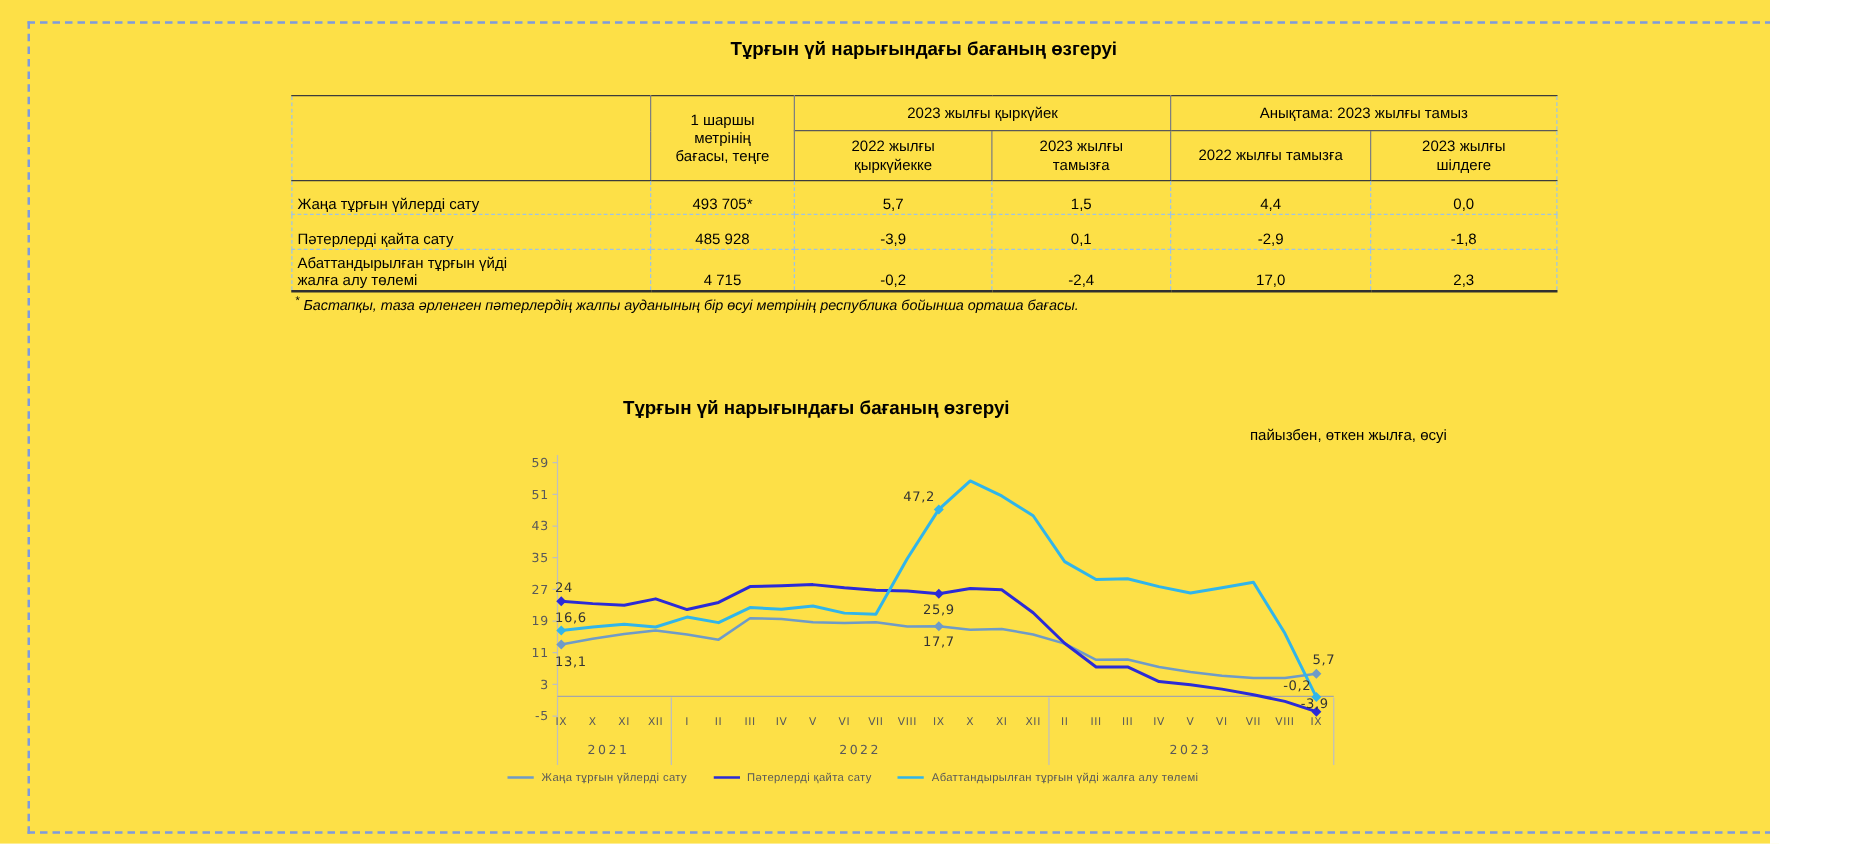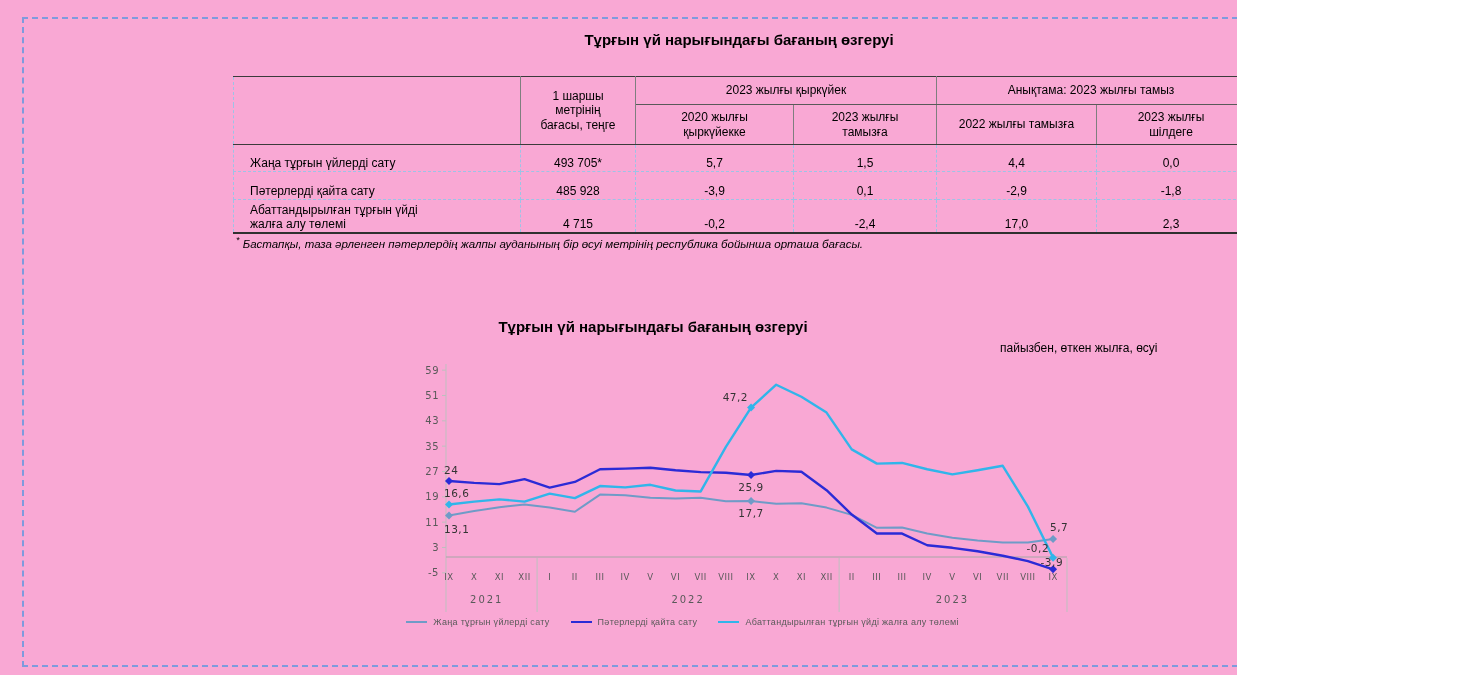--- a/index.html
+++ b/index.html
@@ -1,26 +1,26 @@
 <!DOCTYPE html>
 <html><head>
 <meta charset="utf-8">
 <style>
   html,body { margin:0; padding:0; background:#fff; }
   body { font-family:"Liberation Sans", sans-serif; color:#000; }
-  .canvas { position:relative; width:1237px; height:675px; background:#f9a8d4; overflow:hidden; }
+  .canvas { position:relative; width:1416px; height:675px; background:#fde047; overflow:hidden; }
   .page-border { position:absolute; left:22px; top:17px; width:1432px; height:646px;
                  border:2px dashed #7E9BDD; }
   .doc-title { position:absolute; left:233px; top:31px; width:1012px; text-align:center;
                font-size:15px; font-weight:bold; }
   .doc-note  { position:absolute; left:233px; top:58px; width:1012px; text-align:right; font-size:12px; }
 
   table.tbl { position:absolute; left:233px; top:76px; width:1012px; border-collapse:collapse;
               table-layout:fixed; font-size:12px; }
-  .tbl td { padding:1px 16px; }
+  .tbl td { padding:1px 4px; }
   .h  { border:1px solid #7f7f7f; border-top:1.5px solid #3b3b3b; text-align:center;
         vertical-align:middle; line-height:1.2; white-space:pre-line; }
   .h-grp { border-bottom:1px solid #595959; }
   .h-span { border-bottom:1.5px solid #3b3b3b; }
   .h2 { border:1px solid #7f7f7f; border-bottom:1.5px solid #3b3b3b; text-align:center;
         vertical-align:middle; line-height:1.2; white-space:pre-line; }
   .edge-l { border-left:1px dashed #9DC3E6 !important; }
   .edge-r { border-right:1px dashed #9DC3E6 !important;margin-top:40px; }
   .b  { border:1px dashed #9DC3E6; text-align:center; vertical-align:bottom;
         padding-bottom:4px; white-space:pre-line; }
@@ -65,21 +65,21 @@
     <tbody>
         <tr style="height:28px">
       <td class="h h-span edge-l" rowspan="2"></td>
       <td class="h h-span" rowspan="2">1 шаршы
 метрінің
 бағасы, теңге</td>
       <td class="h h-grp" colspan="2">2023 жылғы қыркүйек</td>
       <td class="h h-grp edge-r" colspan="2">Анықтама: 2023 жылғы тамыз</td>
     </tr>
     <tr style="height:40px">
-      <td class="h2">2020 жылғы
+      <td class="h2">2022 жылғы
 қыркүйекке</td>
       <td class="h2">2023 жылғы
 тамызға</td>
       <td class="h2">2022 жылғы тамызға</td>
       <td class="h2 edge-r">2023 жылғы
 шілдеге</td>
     </tr>
     <tr style="height:27px">
       <td class="b b-label">Жаңа тұрғын үйлерді сату</td>
       <td class="b">493 705*</td>

